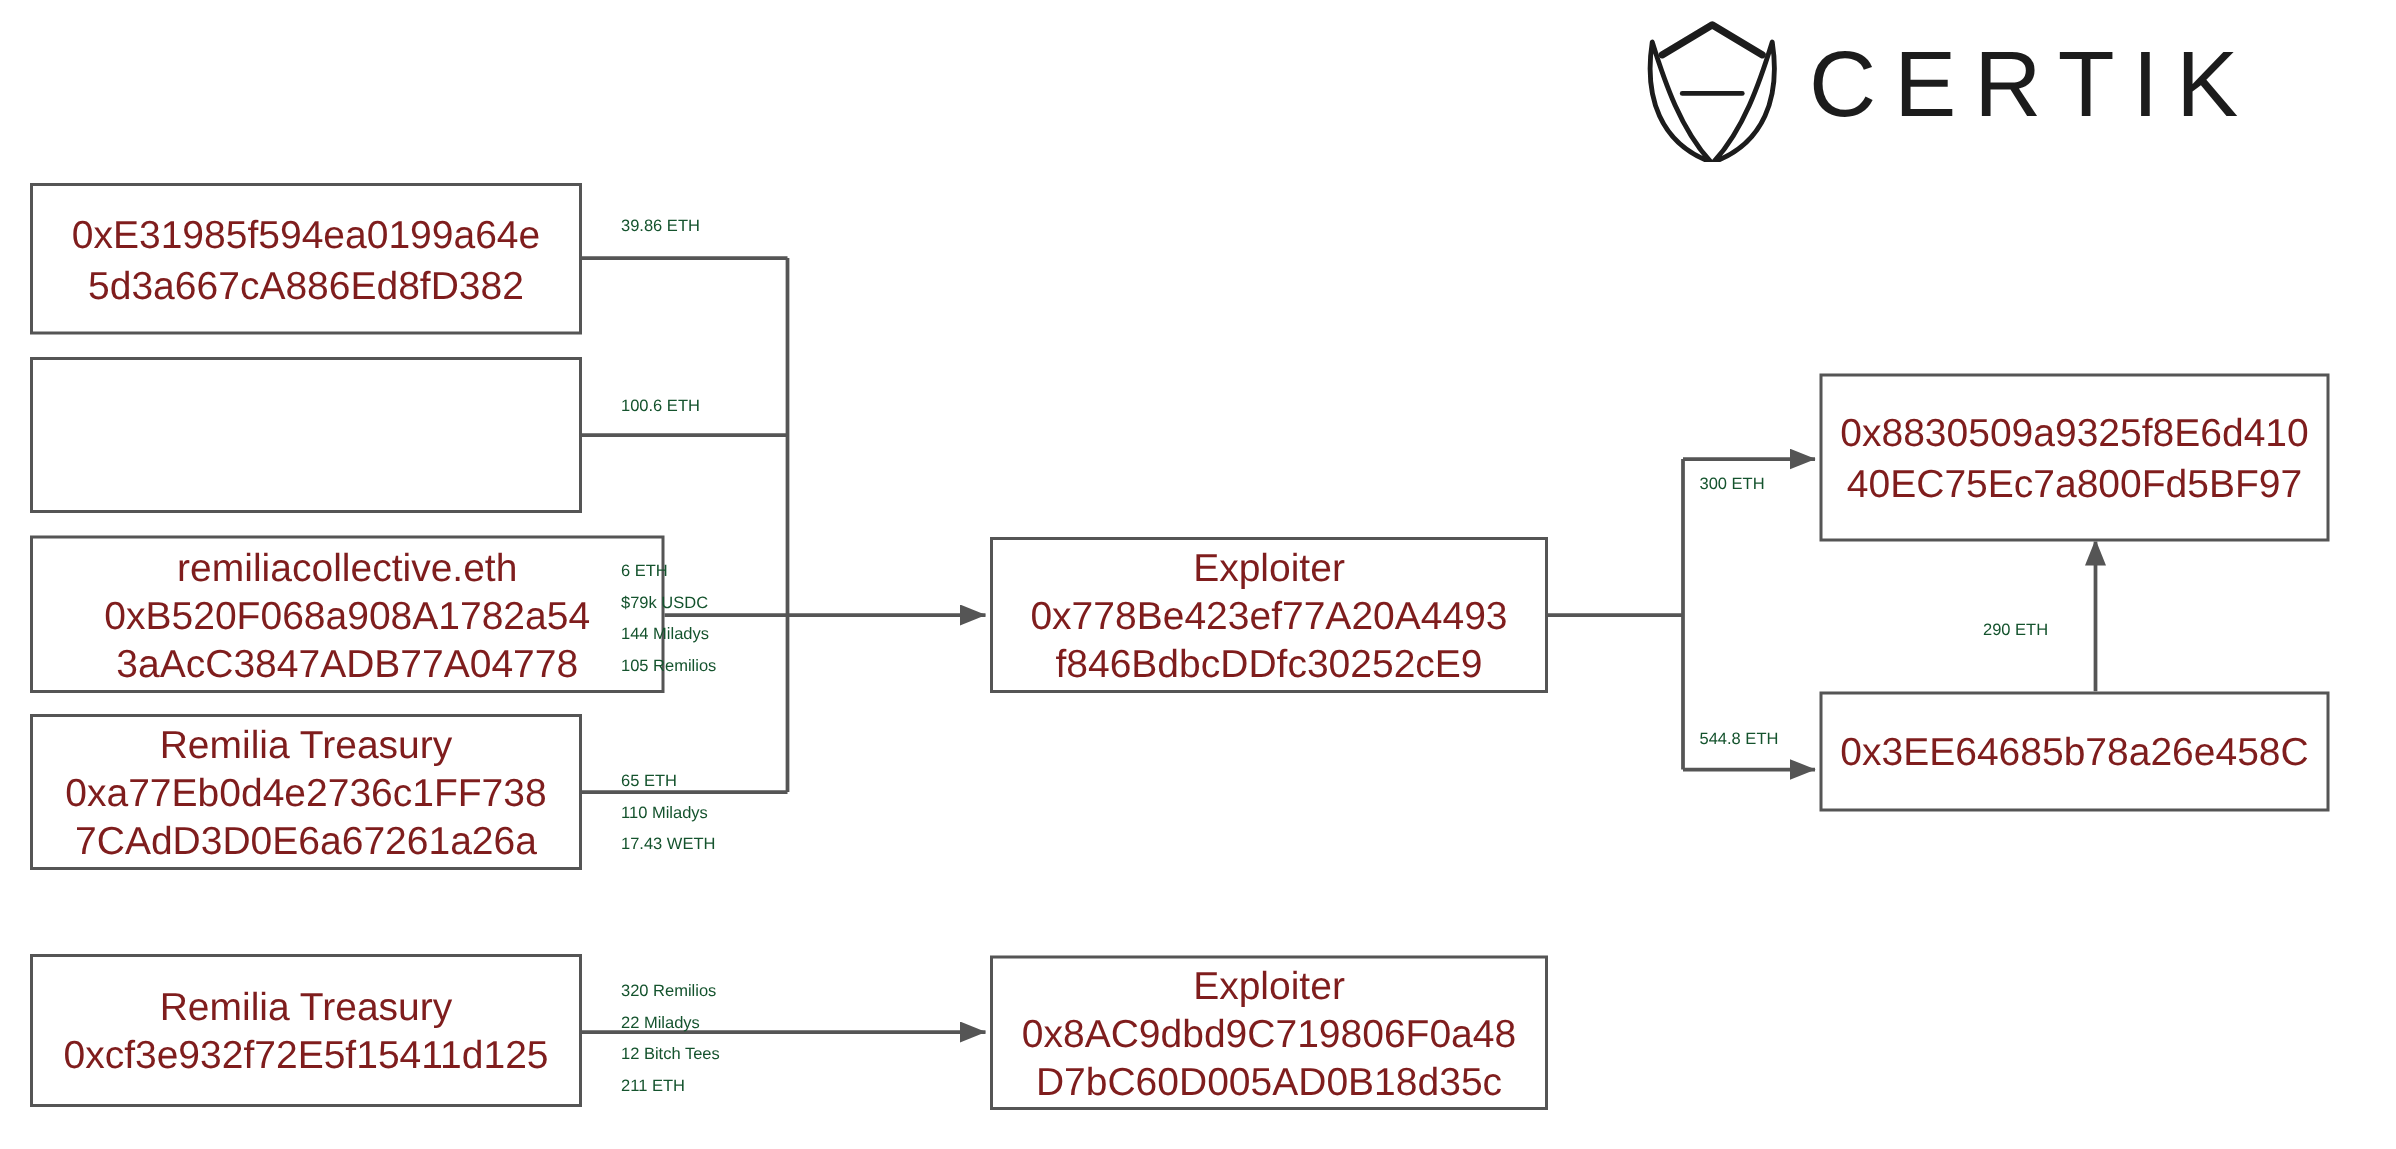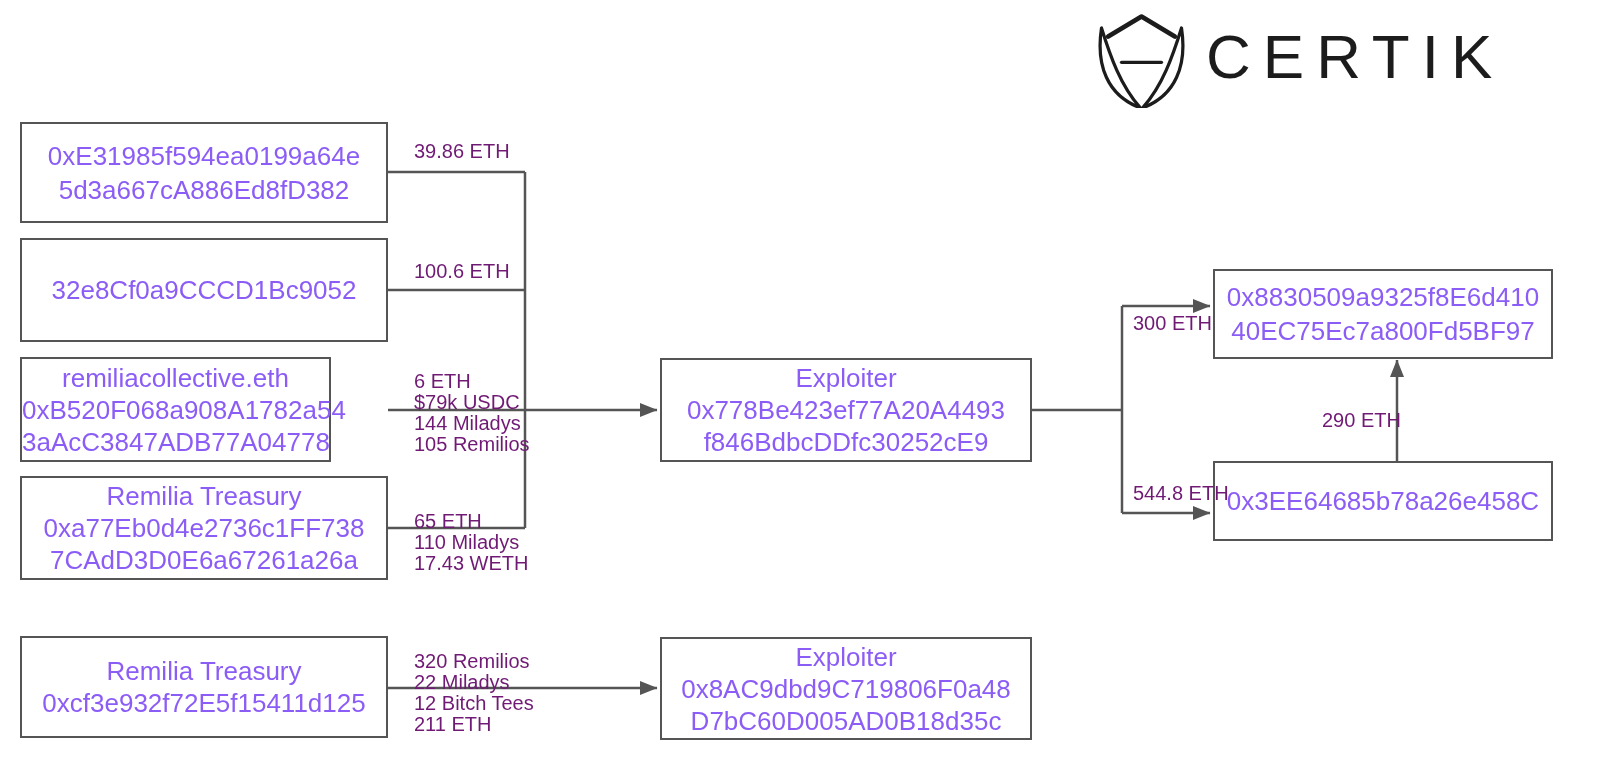--- a/index.html
+++ b/index.html
@@ -19,31 +19,31 @@
   .node {
     position: absolute;
     box-sizing: border-box;
     background: #ffffff;
     border: 2px solid #555555;
     display: flex;
     flex-direction: column;
     align-items: center;
     justify-content: center;
     text-align: center;
-    color: #8b5cf6;
+    color: #7f1d1d;
     font-size: 26px;
     line-height: 34px;
     white-space: nowrap;
   }
   .node .nline { width: 100%; }
   .node.three { line-height: 32px; }
   .elabel {
     position: absolute;
-    color: #701a75;
-    font-size: 20px;
+    color: #14532d;
+    font-size: 11px;
     line-height: 21px;
     white-space: nowrap;
   }
   .logo {
     position: absolute;
     left: 1093px; top: 8px;
     display: flex;
     align-items: center;
   }
   .logo .shield { width: 97px; height: 100px; }
@@ -94,24 +94,23 @@
     </svg>
     <div class="brand">CERTIK</div>
   </div>
 
   <div class="node" style="left:20px;top:122px;width:368px;height:101px">
     <div class="nline">0xE31985f594ea0199a64e</div>
     <div class="nline">5d3a667cA886Ed8fD382</div>
   </div>
 
   <div class="node" style="left:20px;top:238px;width:368px;height:104px">
-    <div class="nline">32e8Cf0a9CCCD1Bc9052</div>
   </div>
 
-  <div class="node three" style="left:20px;top:357px;width:311px;height:105px">
+  <div class="node three" style="left:20px;top:357px;width:423px;height:105px">
     <div class="nline">remiliacollective.eth</div>
     <div class="nline">0xB520F068a908A1782a54</div>
     <div class="nline">3aAcC3847ADB77A04778</div>
   </div>
 
   <div class="node three" style="left:20px;top:476px;width:368px;height:104px">
     <div class="nline">Remilia Treasury</div>
     <div class="nline">0xa77Eb0d4e2736c1FF738</div>
     <div class="nline">7CAdD3D0E6a67261a26a</div>
   </div>
@@ -126,21 +125,21 @@
     <div class="nline">0x778Be423ef77A20A4493</div>
     <div class="nline">f846BdbcDDfc30252cE9</div>
   </div>
 
   <div class="node three" style="left:660px;top:637px;width:372px;height:103px">
     <div class="nline">Exploiter</div>
     <div class="nline">0x8AC9dbd9C719806F0a48</div>
     <div class="nline">D7bC60D005AD0B18d35c</div>
   </div>
 
-  <div class="node" style="left:1213px;top:269px;width:340px;height:90px">
+  <div class="node" style="left:1213px;top:249px;width:340px;height:112px">
     <div class="nline">0x8830509a9325f8E6d410</div>
     <div class="nline">40EC75Ec7a800Fd5BF97</div>
   </div>
 
   <div class="node" style="left:1213px;top:461px;width:340px;height:80px">
     <div class="nline">0x3EE64685b78a26e458C</div>
   </div>
 
   <div class="elabel" style="left:414px;top:141px">
     <div>39.86 ETH</div>

